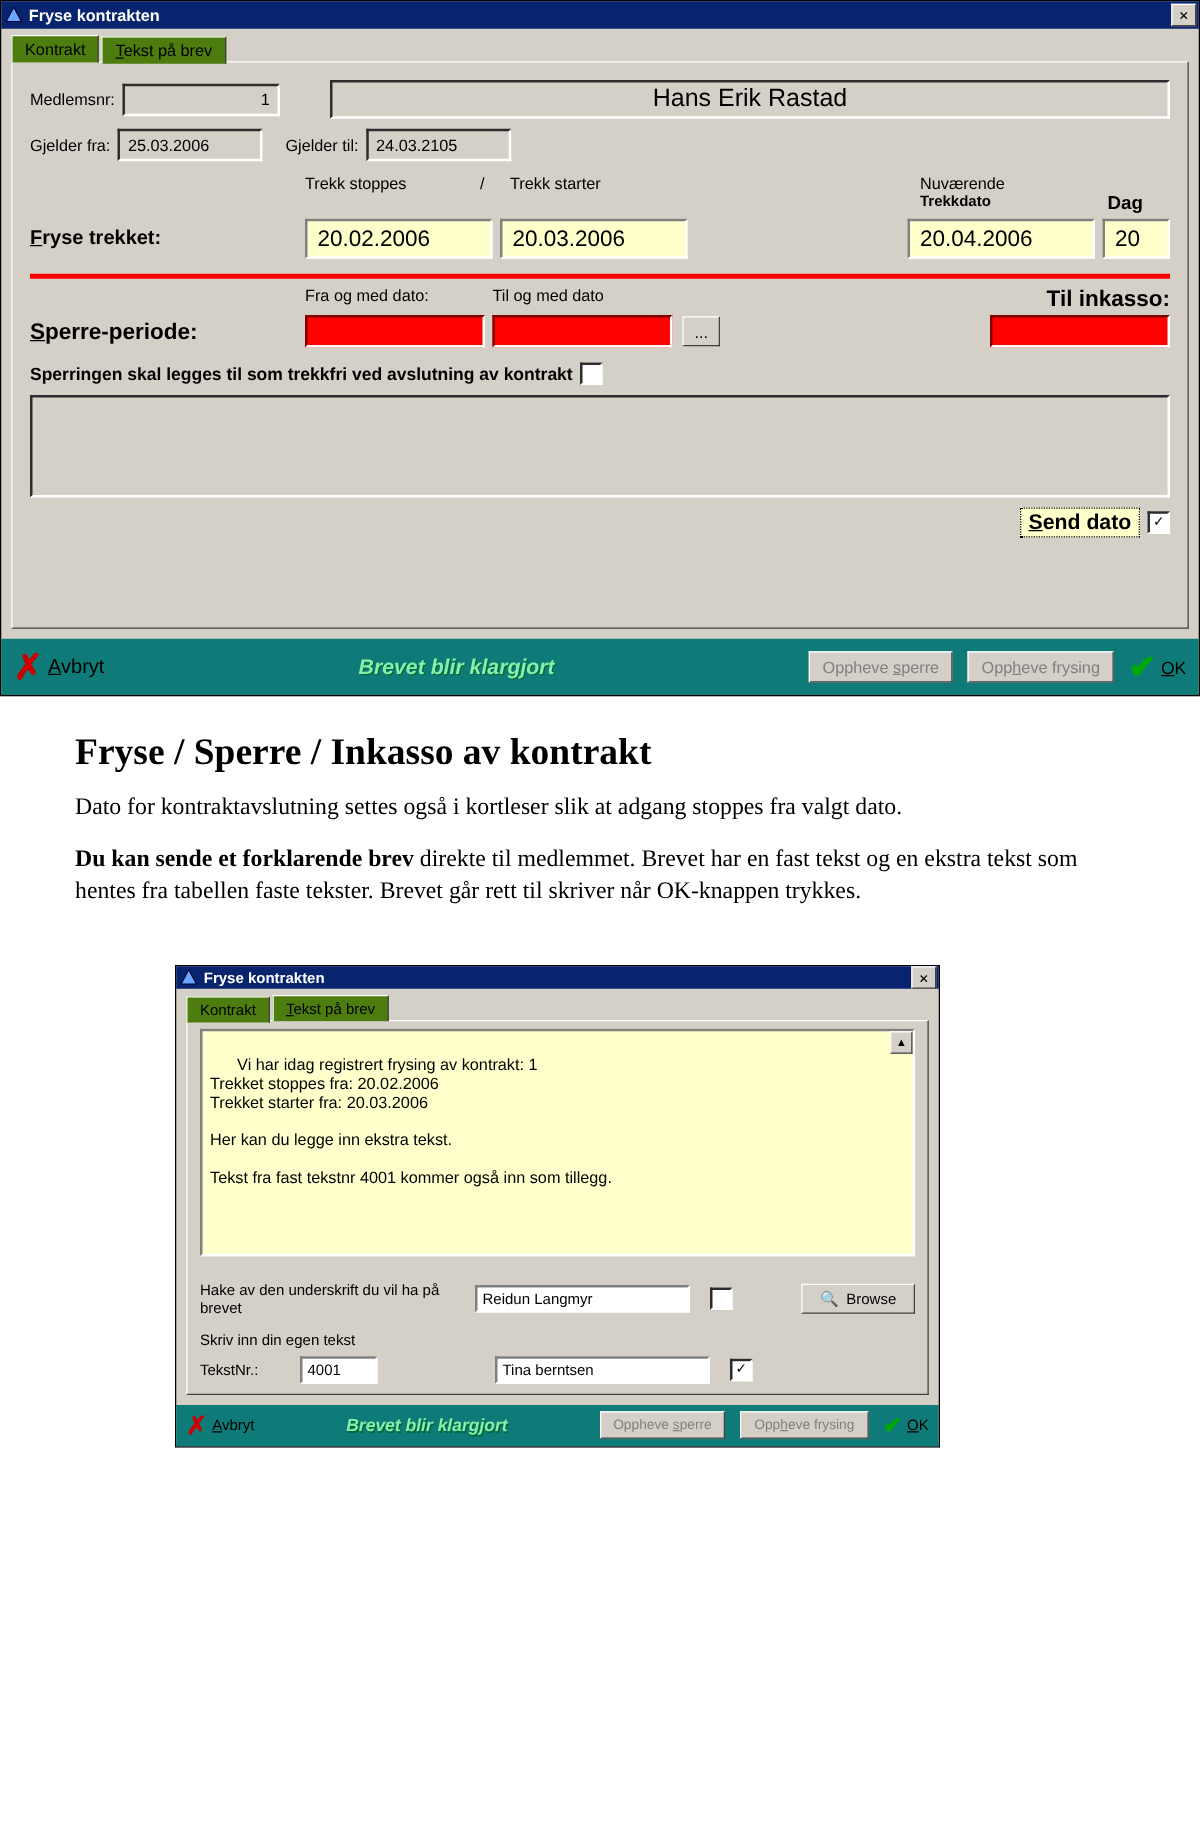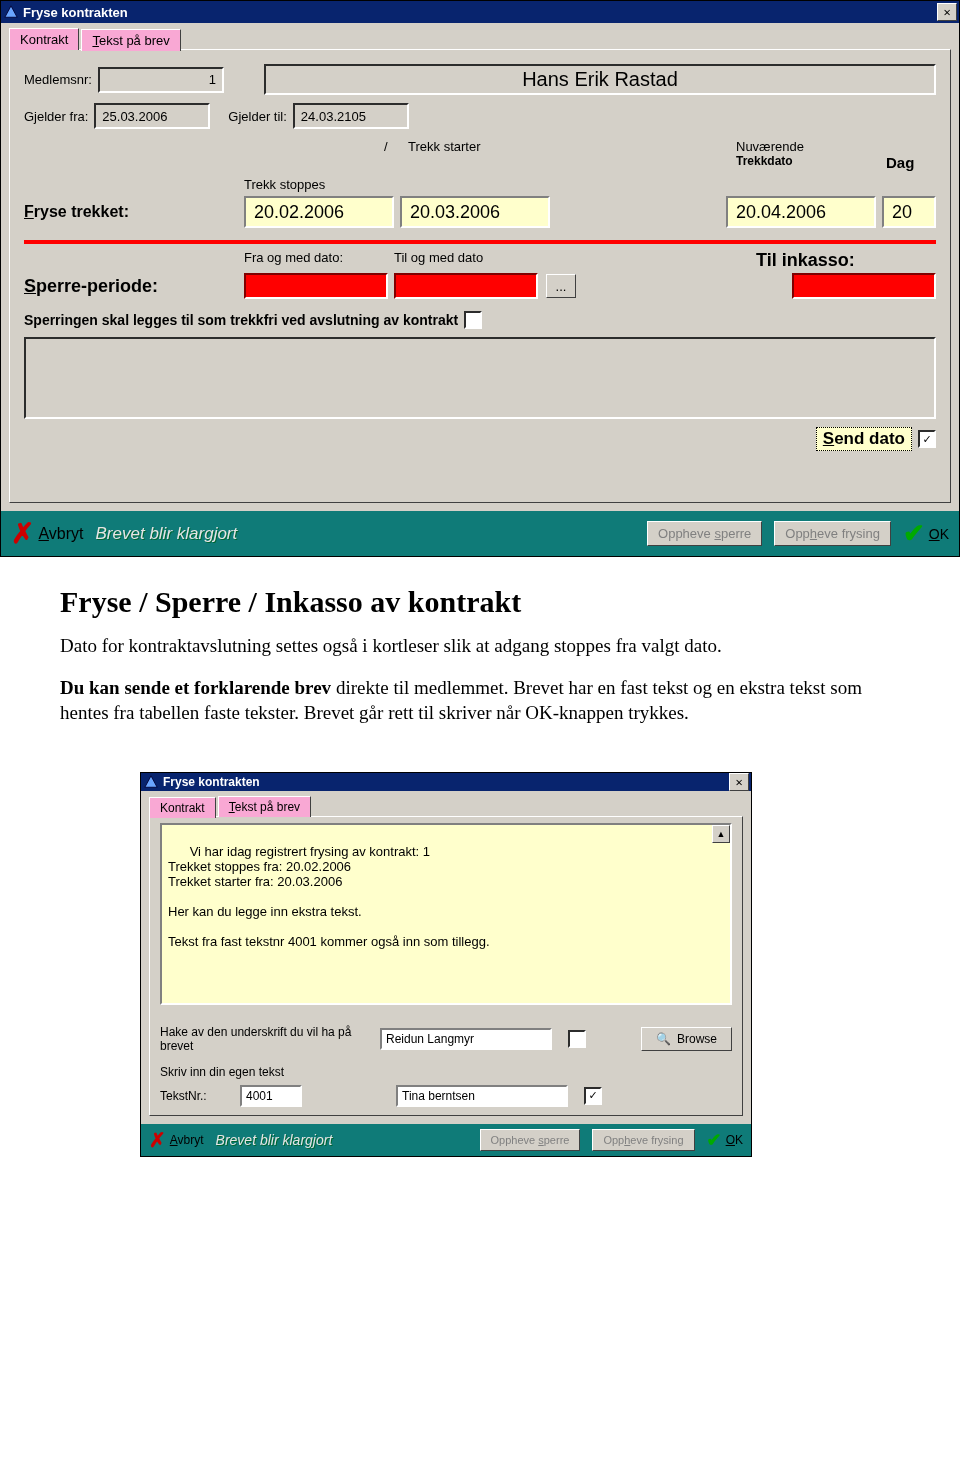--- a/index.html
+++ b/index.html
@@ -50,21 +50,21 @@
   }
   .tabrow {
     display: flex;
     padding: 4px 8px 0 8px;
     font-size: 13px;
   }
   .tab {
     border: 1px solid #808080;
     border-bottom: none;
     padding: 3px 10px;
-    background: #f9a8d4;
+    background: #4d7c0f;
     margin-right: 2px;
     position: relative;
   }
   .tab.active {
     border-color: #fff #404040 #d4d0c8 #fff;
     z-index: 2;
     top: 1px;
   }
   .tab.inactive {
     border-top-color: #fff;
@@ -156,22 +156,23 @@
     background:#d4d0c8;
     padding:4px 10px;
     font-size:13px;
     color:#808080;
   }
   .avbryt-grp { display:flex; align-items:center; gap:4px; }
   .x-icon { color:#c00; font-size:28px; font-weight:bold; }
   .check-icon { color:#0a0; font-size:26px; font-weight:bold; }
   .ok-text { font-size:14px; }
   .footer-status {
-    color:#e5e5e5; font-size:17px; font-weight:normal; font-style:italic; flex:1;
+    color:#86efac; font-size:17px; font-weight:bold; font-style:italic; flex:1;
     text-shadow:1px 1px 0 #063;
+    text-align:center;
   }
   .u { text-decoration:underline; }
   
   .article { padding: 10px 60px 30px 60px; font-family:"Times New Roman", serif; }
   .article h1 { font-size:30px; font-weight:bold; margin:18px 0 14px 0; }
   .article p { font-size:19px; line-height:1.35; margin: 0 0 16px 0; }
   .article .i { font-style:italic; font-weight:bold; }
   
   .d2 { width: 610px; margin: 0 auto 30px 140px; }
   .d2 .titlebar { font-size:12px; height:18px; }
@@ -253,21 +254,21 @@
         </div>
       <div style="width:18px;"></div>
       <span class="lbl">Gjelder til:</span>
       <div class="sunken" style="width:100px;">
           <span>24.03.2105</span>
         </div>
     </div>
 
     <div style="display:flex; margin-top:10px;">
       <div style="width:220px;"></div>
-      <div style="width:140px;margin-top:38px;">Trekk stoppes</div>
+      <div style="width:140px;">Trekk stoppes</div>
       <div style="width:24px;">/</div>
       <div style="width:150px;">Trekk starter</div>
       <div style="flex:1;"></div>
       <div style="width:150px;">
         <div>Nuværende</div>
         <div class="bold" style="font-size:12px;">Trekkdato</div>
       </div>
       <div style="width:50px;">
         <div>&nbsp;</div>
         <div class="bold" style="font-size:15px;">Dag</div>
@@ -293,21 +294,21 @@
         </div>
     </div>
 
     <div class="red-hr"></div>
 
     <div style="display:flex; margin-top:6px;">
       <div style="width:220px;"></div>
       <div style="width:150px;">Fra og med dato:</div>
       <div style="width:150px;">Til og med dato</div>
       <div style="flex:1;"></div>
-      <div class="big-bold" style="width:180px;">Til inkasso:</div>
+      <div class="big-bold" style="width:180px;text-align:right;">Til inkasso:</div>
     </div>
     <div style="display:flex; align-items:center; margin-top:2px;">
       <div class="big-bold" style="width:220px;"><span class="u">S</span><span>perre-periode:</span></div>
       <div class="red-box" style="width:140px;"></div>
       <div style="width:6px;"></div>
       <div class="red-box" style="width:140px;"></div>
       <div style="width:8px;"></div>
       <div class="ellipsis-btn">...</div>
       <div style="flex:1;"></div>
       <div class="red-box" style="width:140px;"></div>

